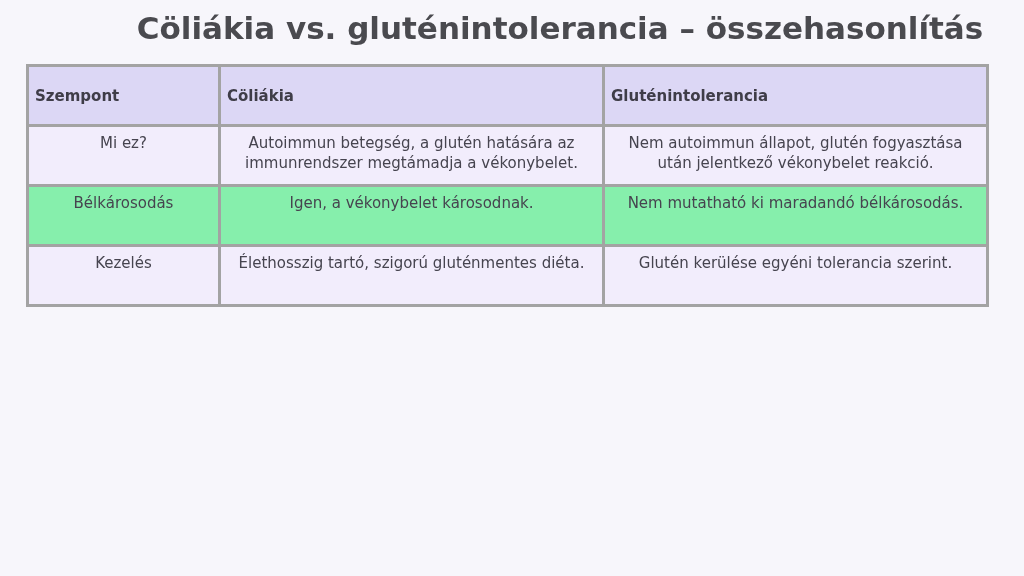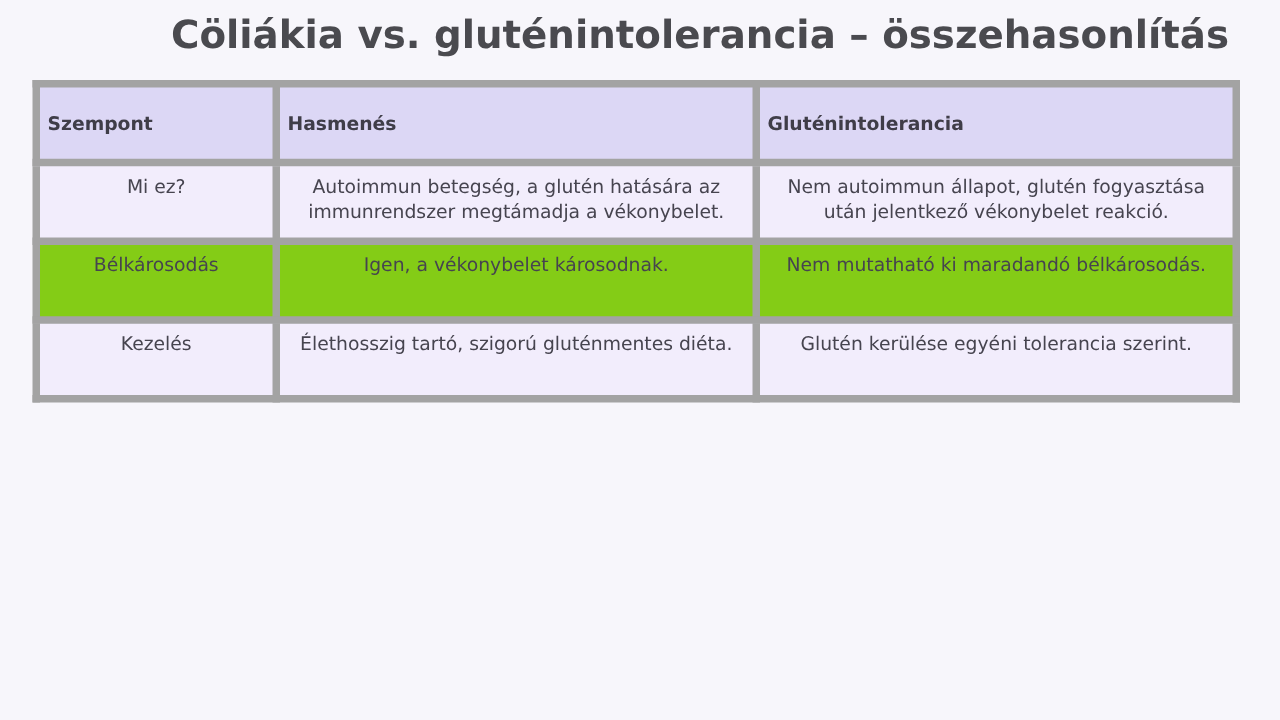--- a/index.html
+++ b/index.html
@@ -23,57 +23,57 @@
   }
   table.cmp {
     position: absolute;
     left: 26px; top: 64px;
     width: 960px;
     border-collapse: collapse;
     table-layout: fixed;
     font-size: 15px;
   }
   table.cmp th, table.cmp td {
-    border: 6px solid #a3a3a3;
+    border: 3px solid #a3a3a3;
     text-align: left;
     vertical-align: top;
     padding: 6px 6px 0 6px;
     line-height: 20px;
     margin-left: 24px;
   }
   table.cmp th {
     background: #dcd7f5;
     font-weight: bold;
     height: 57px;
     vertical-align: middle;
     padding-top: 0;
     color: #3f3d48;
   }
   table.cmp td { height: 51px; text-align: center; }
   table.cmp tr.odd td { background: #f2edfc; }
-  table.cmp tr.even td { background: #84cc16; }
+  table.cmp tr.even td { background: #86efac; }
   col.c1 { width: 192px; }
   col.c2 { width: 384px; }
   col.c3 { width: 384px; }
 </style>
 </head>
 <body>
 
 <div class="title">Cöliákia vs. gluténintolerancia – összehasonlítás</div>
 
 <table class="cmp">
   <colgroup>
       <col class="c1">
       <col class="c2">
       <col class="c3">
     </colgroup>
   <thead>
     <tr>
       <th>Szempont</th>
-      <th>Hasmenés</th>
+      <th>Cöliákia</th>
       <th>Gluténintolerancia</th>
     </tr>
   </thead>
   <tbody>
     <tr class="odd">
       <td>Mi ez?</td>
       <td>Autoimmun betegség, a glutén hatására az immunrendszer megtámadja a vékonybelet.</td>
       <td>Nem autoimmun állapot, glutén fogyasztása után jelentkező vékonybelet reakció.</td>
     </tr>
     <tr class="even">

